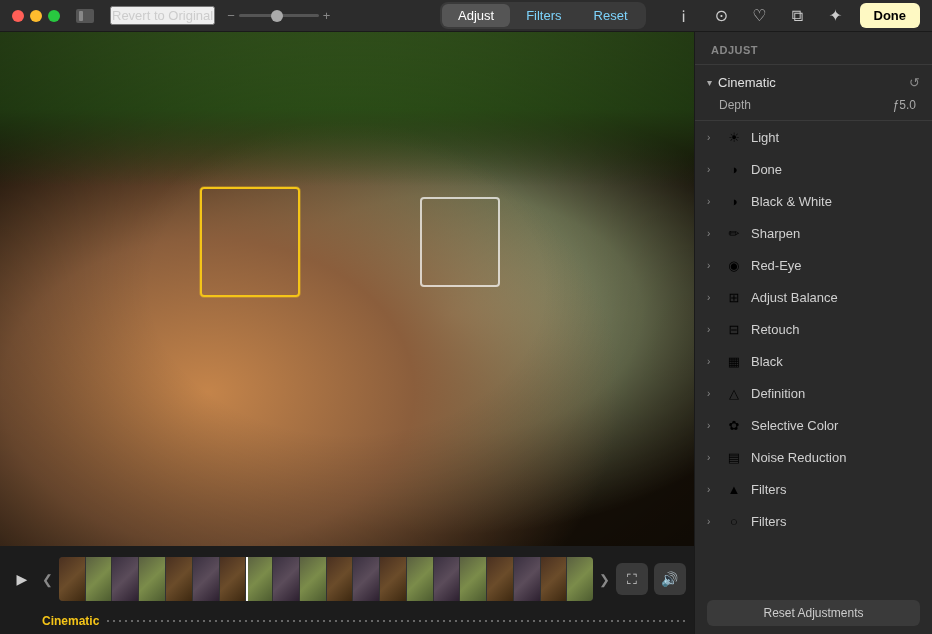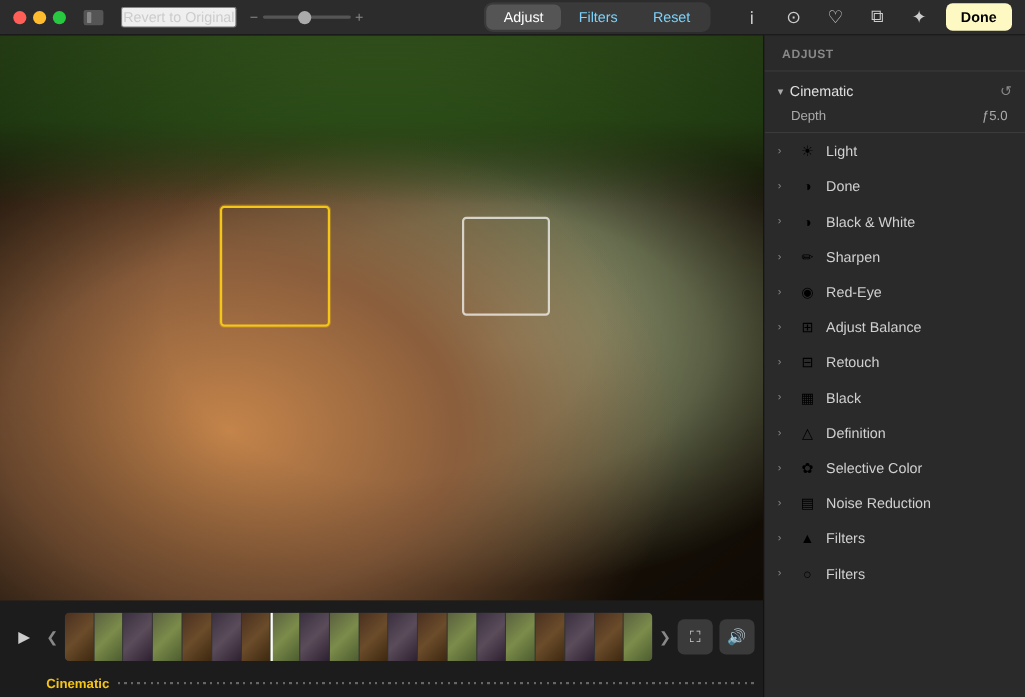--- a/index.html
+++ b/index.html
@@ -692,14 +692,15 @@
       </div>
 
       <div class="adjust-item">
         <span class="adjust-chevron">›</span>
         <span class="adjust-icon">○</span>
         <span class="adjust-label">Filters</span>
       </div>
 
     </div>
 
+    <button class="reset-adjustments-btn">Reset Adjustments</button>
   </div>
 </div>
 
 </body></html>

